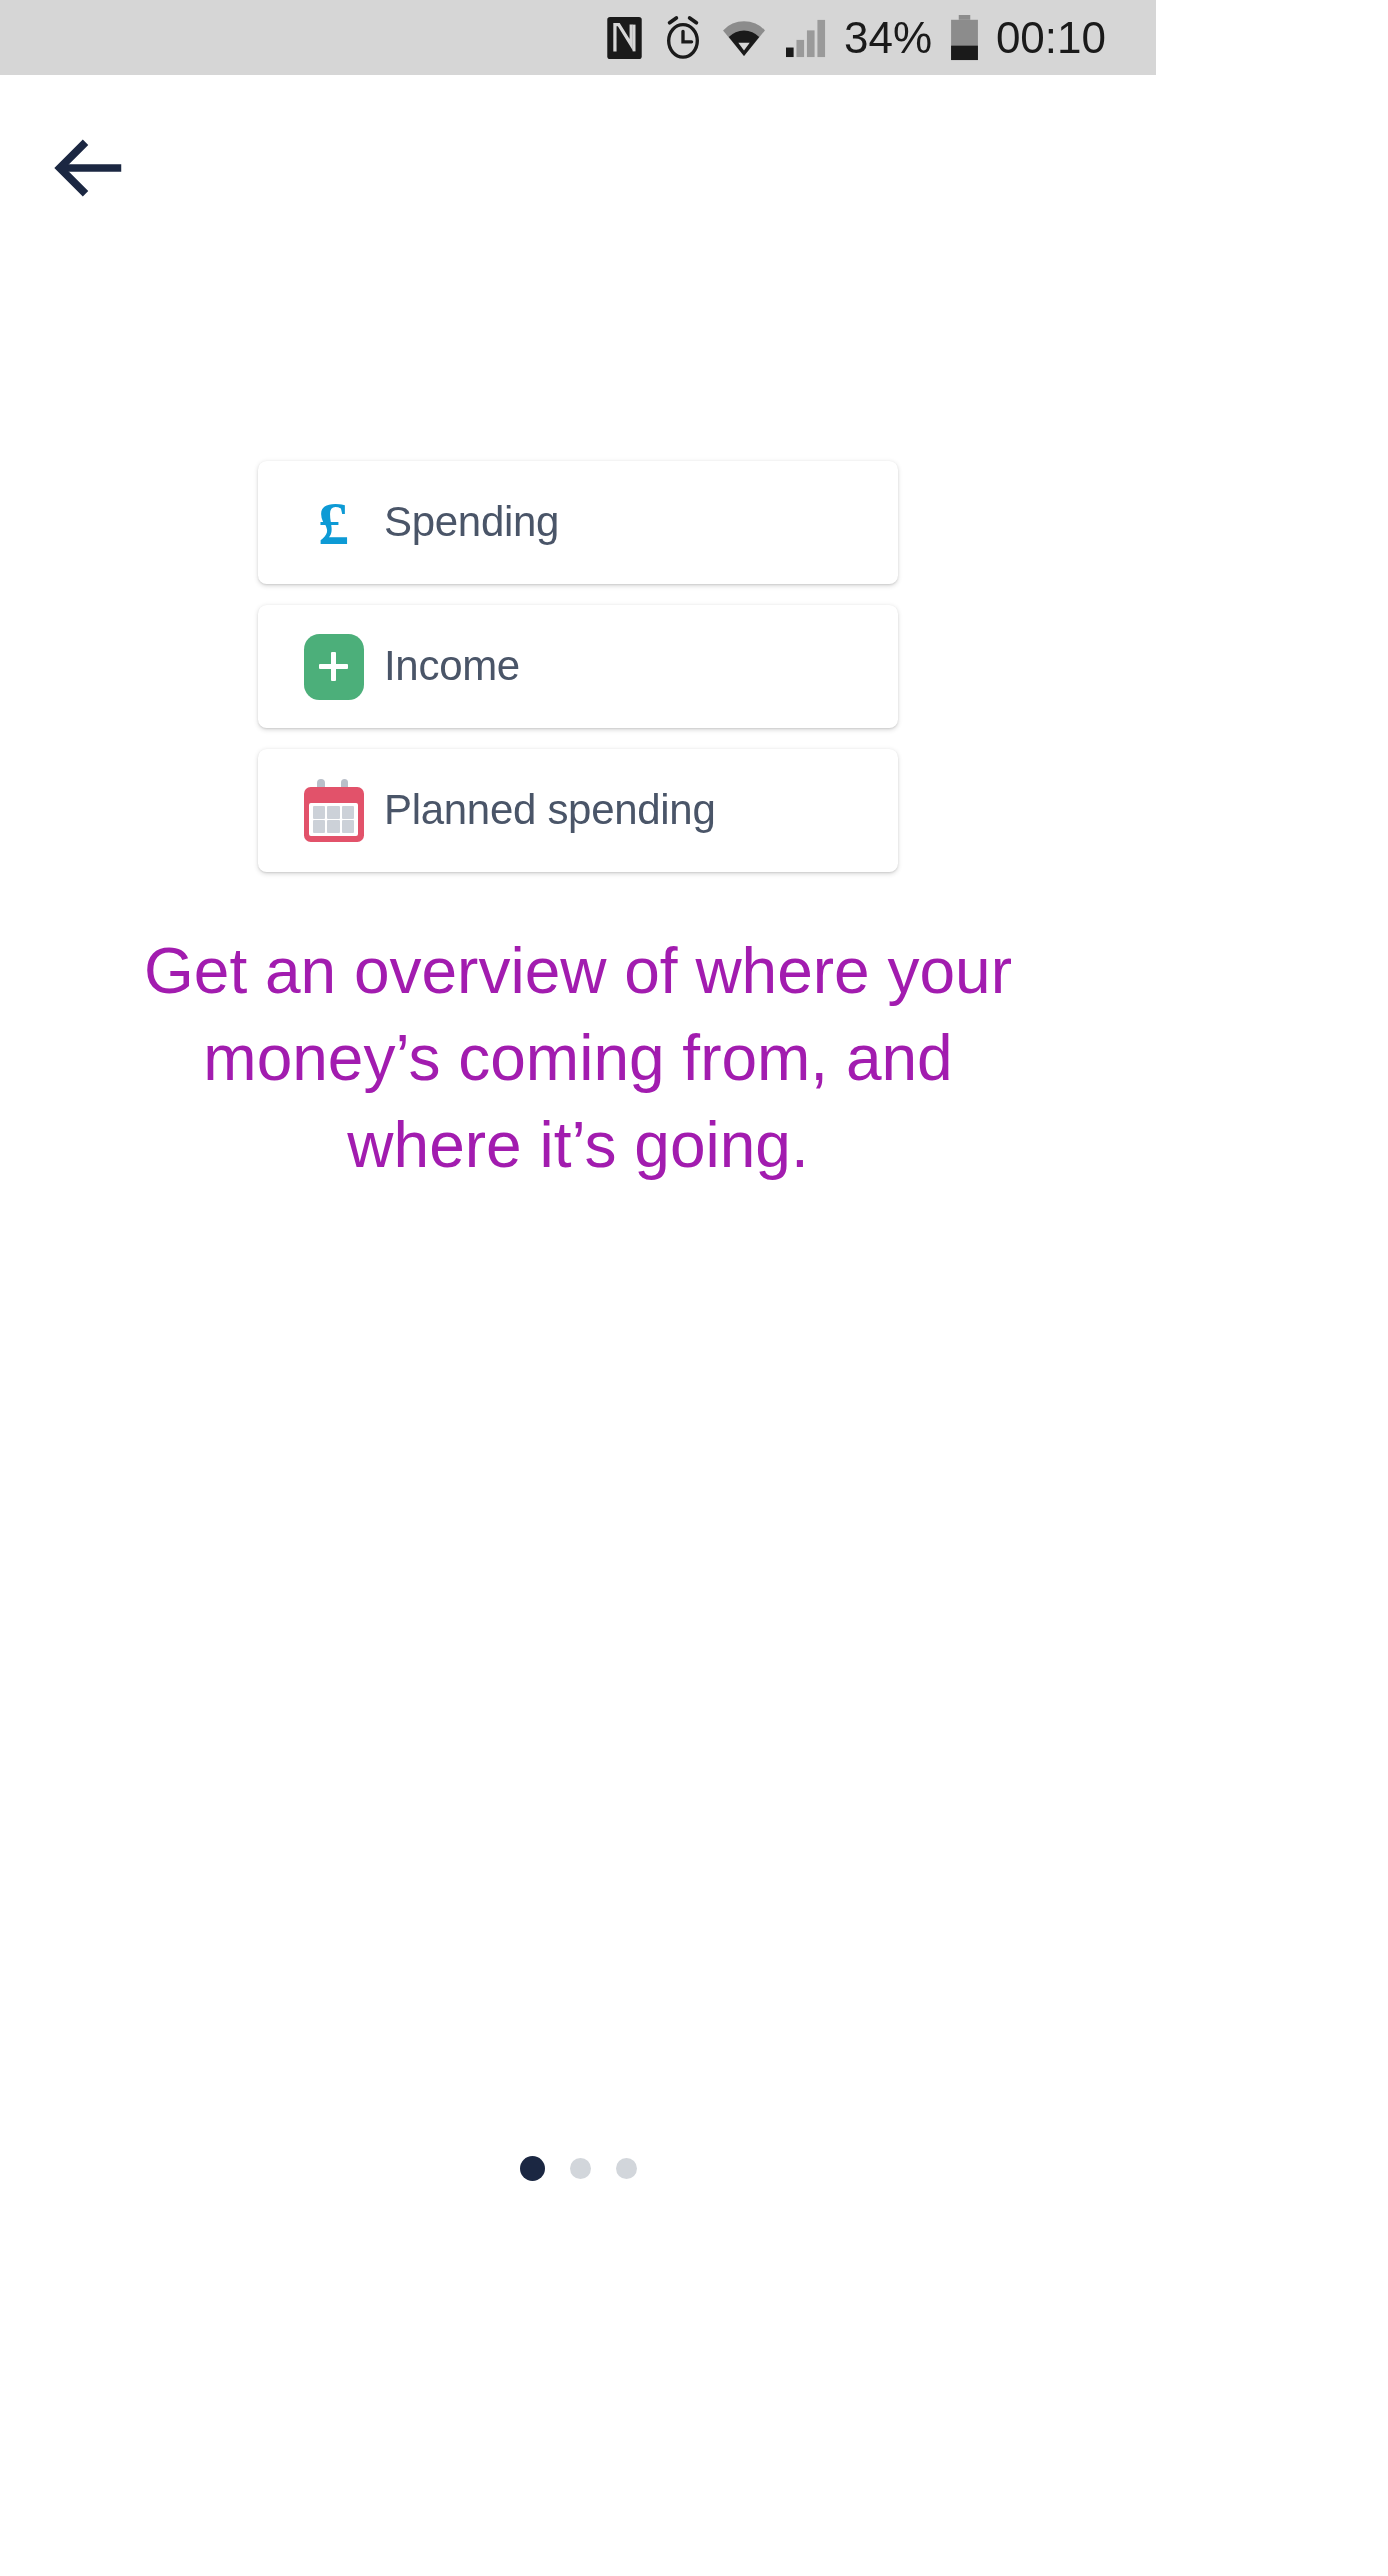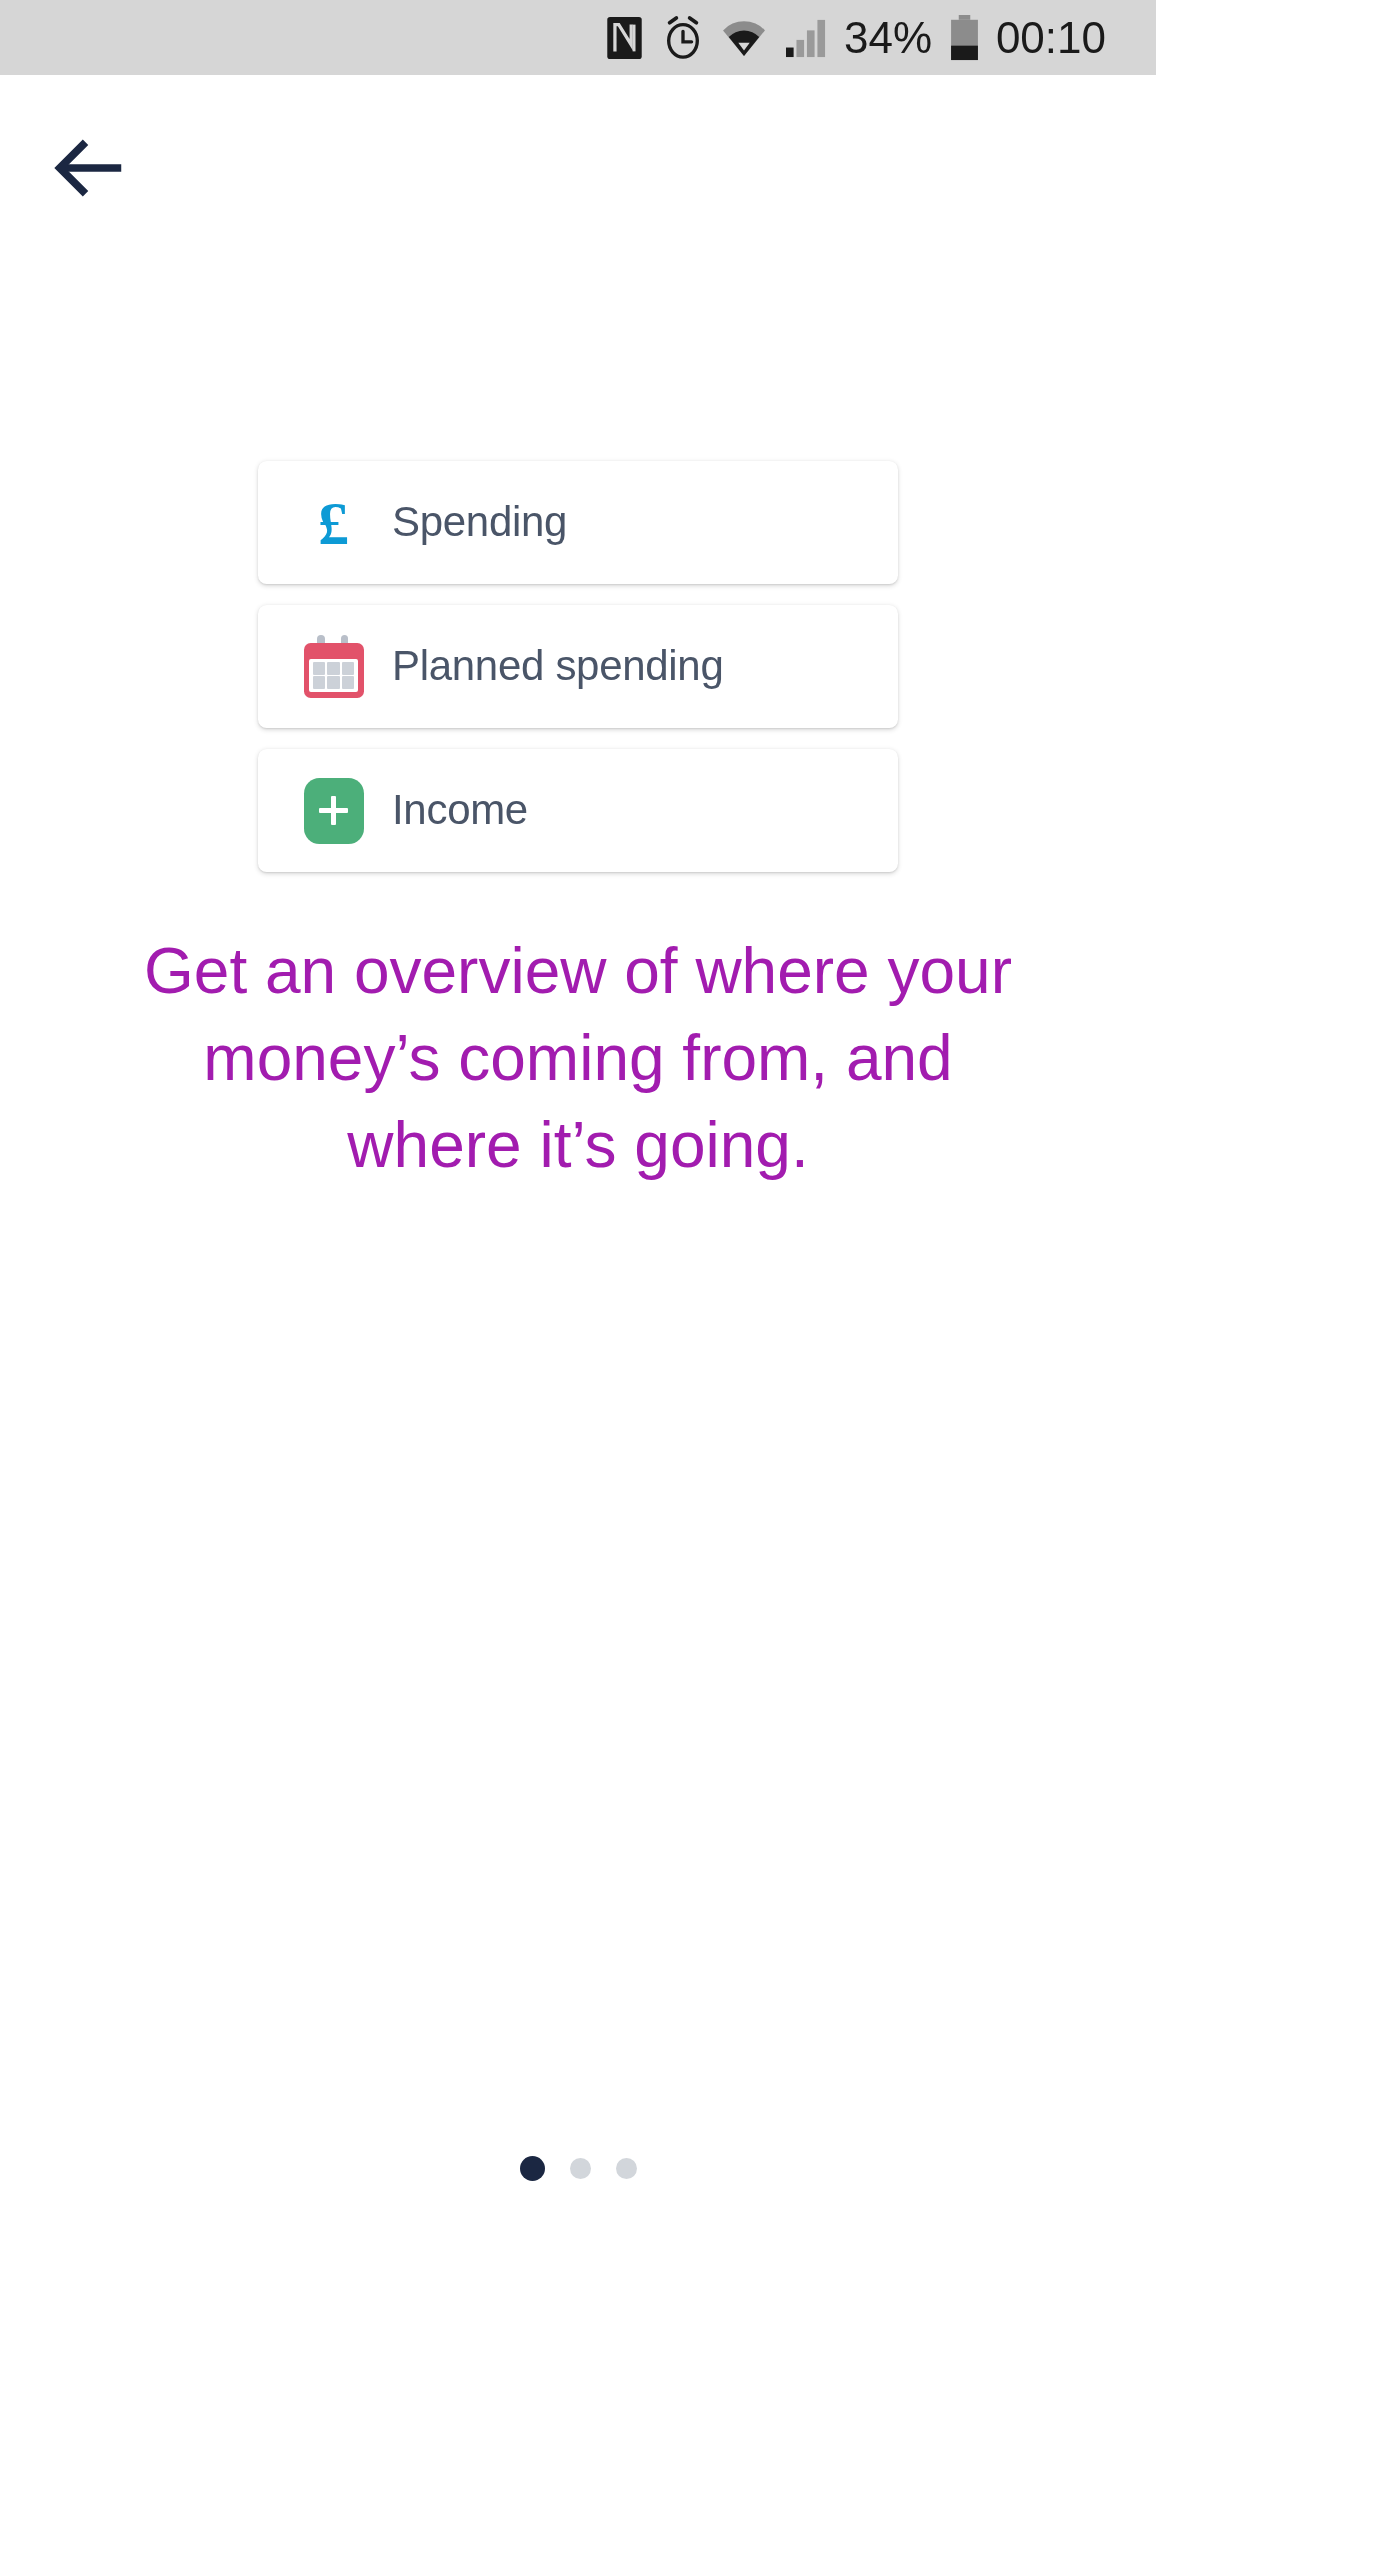--- a/index.html
+++ b/index.html
@@ -54,21 +54,21 @@
     box-shadow:0 1.9px 4.8px rgba(0,0,0,0.14), 0 1px 1.9px rgba(0,0,0,0.10);
     display:flex; align-items:center;
     padding-left:40px;
     cursor:pointer;
   }
   .card-icon {
     width:71px; flex:0 0 71px;
     display:flex; align-items:center; justify-content:center;
   }
   .card-label {
-    margin-left:23px;
+    margin-left:15px;
     font-size:42px; font-weight:400;
     color:#4a5568;
     letter-spacing:-0.3px;
     line-height:1.1;
   }
 
   
   .pound {
     font-size:62px; font-weight:700; color:#0d9ad5;
     line-height:1; font-family:"Liberation Serif", serif;
@@ -236,45 +236,45 @@
 
     <div class="card">
       <span class="card-icon">
         <span class="pound">£</span>
       </span>
       <span class="card-label">Spending</span>
     </div>
 
     <div class="card">
       <span class="card-icon">
+        <span class="plus-box"></span>
+      </span>
+      <span class="card-label">Income</span>
+    </div>
+
+    <div class="card">
+      <span class="card-icon">
         <span class="cal">
           <span class="cal-post l"></span>
           <span class="cal-post r"></span>
           <span class="cal-body">
             <span class="cal-inner">
               <i class="cal-cell"></i>
                 <i class="cal-cell"></i>
                 <i class="cal-cell"></i>
               <i class="cal-cell"></i>
                 <i class="cal-cell"></i>
                 <i class="cal-cell"></i>
             </span>
           </span>
         </span>
       </span>
       <span class="card-label">Planned spending</span>
     </div>
 
-    <div class="card">
-      <span class="card-icon">
-        <span class="plus-box"></span>
-      </span>
-      <span class="card-label">Income</span>
-    </div>
-
   </div>
 
   <p class="subtext">Get an overview of where your money’s coming from, and where it’s going.</p>
 
   <div class="dots">
     <span class="dot active"></span>
     <span class="dot idle"></span>
     <span class="dot idle"></span>
   </div>
 

